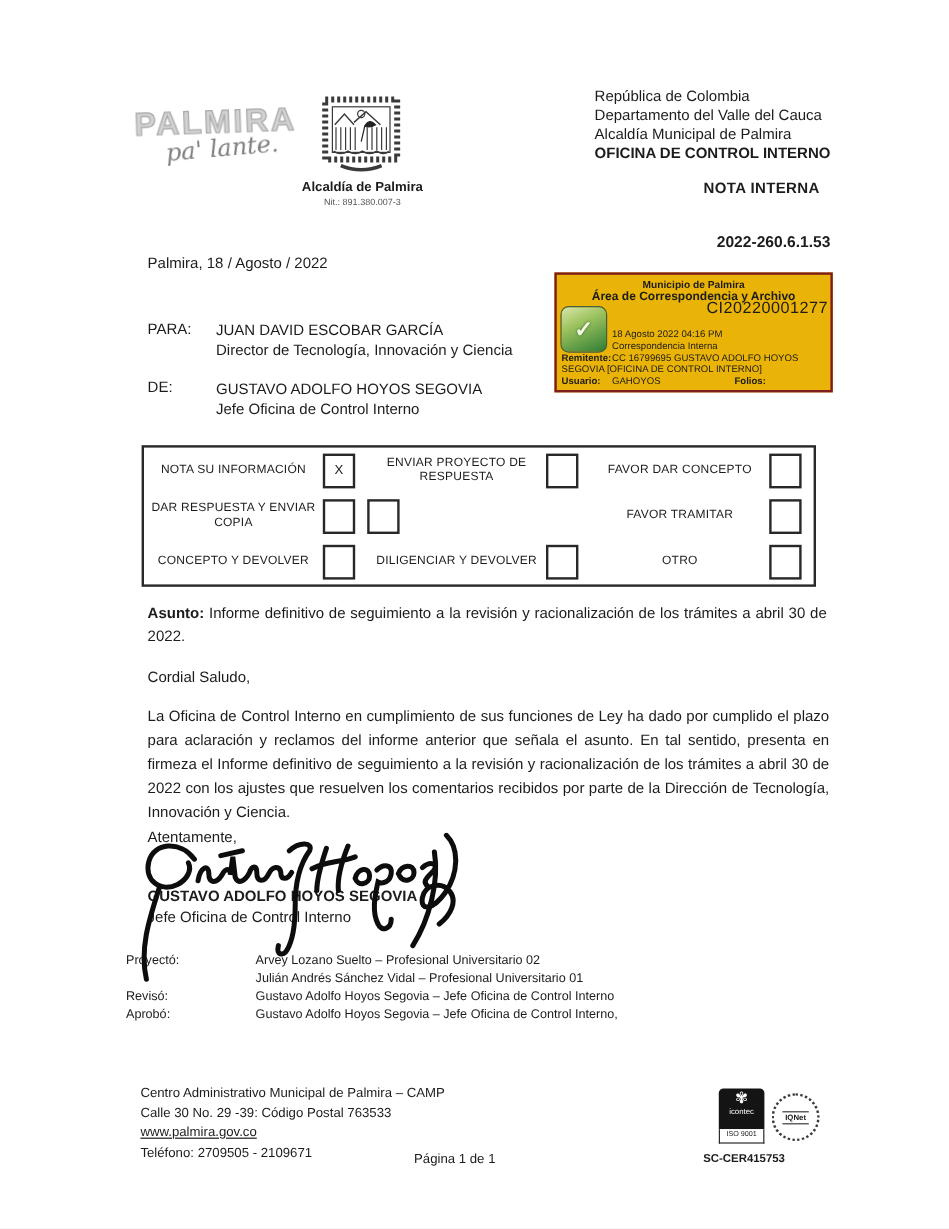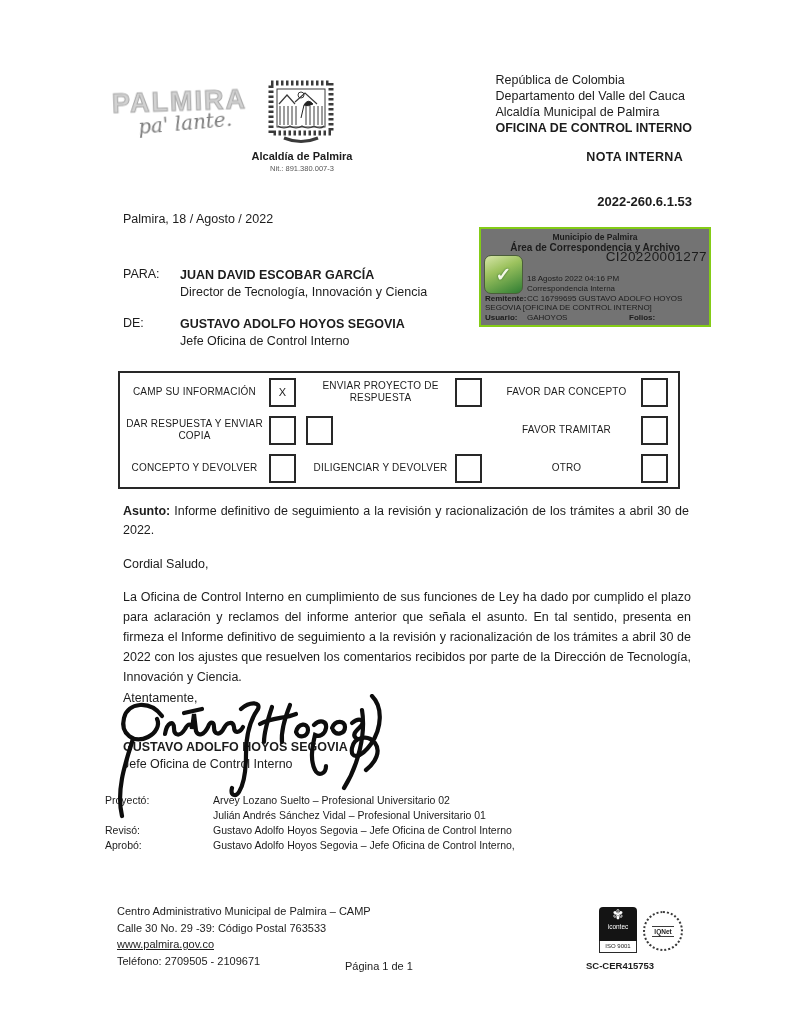--- a/index.html
+++ b/index.html
@@ -20,37 +20,37 @@
   .crest{position:absolute;left:268px;top:80px;width:66px;height:64px;}
   .crest-caption{position:absolute;left:238px;top:150px;width:128px;text-align:center;font-weight:bold;font-size:11px;}
   .crest-nit{position:absolute;left:238px;top:164px;width:128px;text-align:center;font-size:7.5px;color:#555;}
   
   .header-right{position:absolute;right:99px;top:72px;text-align:left;font-size:12.5px;line-height:16px;}
   .header-right .b{font-weight:bold;}
   .doc-type{position:absolute;right:108px;top:150px;font-weight:bold;font-size:12.5px;letter-spacing:.3px;}
   .ref-number{position:absolute;right:99px;top:194px;font-size:13px;font-weight:bold;}
   .date-line{position:absolute;left:123px;top:212px;font-size:12.5px;}
   
-  .stamp{position:absolute;left:479px;top:227px;width:228px;height:96px;border:2px solid #84cc16;background:#737373;}
+  .stamp{position:absolute;left:462px;top:227px;width:228px;height:96px;border:2px solid #7f1d1d;background:#eab308;}
   .stamp .t1{text-align:center;font-weight:bold;font-size:8.5px;margin-top:3px;}
   .stamp .t2{text-align:center;font-weight:bold;font-size:10px;}
   .stamp .code{position:absolute;right:2px;top:20px;font-size:13.5px;letter-spacing:.4px;}
   .stamp-logo{
     position:absolute;left:3px;top:26px;width:37px;height:37px;border-radius:7px;z-index:2;
     background:linear-gradient(155deg,#d7e6a9 0%,#9cc25e 38%,#2f7d33 100%);
     border:1px solid #4a5d3a;display:flex;align-items:center;justify-content:center;
     color:#f4f9e8;font-size:19px;font-weight:bold;text-shadow:0 0 2px #2a5c20;
   }
   .s-line{position:absolute;font-size:8px;white-space:nowrap;}
   .s-lbl{font-weight:bold;}
   
   .recipients{position:absolute;left:123px;top:267px;font-size:12.5px;}
   .recip-row{display:flex;margin-bottom:15px;}
   .recip-label{width:57px;flex:0 0 57px;}
-  .recip-name{font-weight:bold;line-height:17px;}
+  .recip-name{font-weight:normal;line-height:17px;}
   .recip-title{line-height:17px;}
   
   .routing{position:absolute;left:118px;top:371px;width:558px;height:114px;border:2px solid #282828;display:flex;background:#fff;}
   .rt-col{flex:1;display:flex;flex-direction:column;}
   .rt-cell{flex:1;display:flex;align-items:center;}
   .rt-label{flex:1;text-align:center;font-size:10px;line-height:12px;padding:0 6px;letter-spacing:.2px;}
   .rt-box{width:23px;height:25px;flex:0 0 23px;border:2px solid #282828;margin-right:10px;
           display:flex;align-items:center;justify-content:center;font-size:11px;}
   
   .subject{position:absolute;left:123px;top:502px;width:566px;font-size:12.5px;line-height:19px;text-align:justify;}
@@ -148,21 +148,21 @@
       <div>
         <div class="recip-name">GUSTAVO ADOLFO HOYOS SEGOVIA</div>
         <div class="recip-title">Jefe Oficina de Control Interno</div>
       </div>
     </div>
   </div>
 
   <div class="routing">
     <div class="rt-col">
       <div class="rt-cell">
-        <div class="rt-label">CAMP SU INFORMACIÓN</div>
+        <div class="rt-label">NOTA SU INFORMACIÓN</div>
         <div class="rt-box">X</div>
       </div>
       <div class="rt-cell">
         <div class="rt-label">DAR RESPUESTA Y ENVIAR COPIA</div>
         <div class="rt-box"></div>
       </div>
       <div class="rt-cell">
         <div class="rt-label">CONCEPTO Y DEVOLVER</div>
         <div class="rt-box"></div>
       </div>

